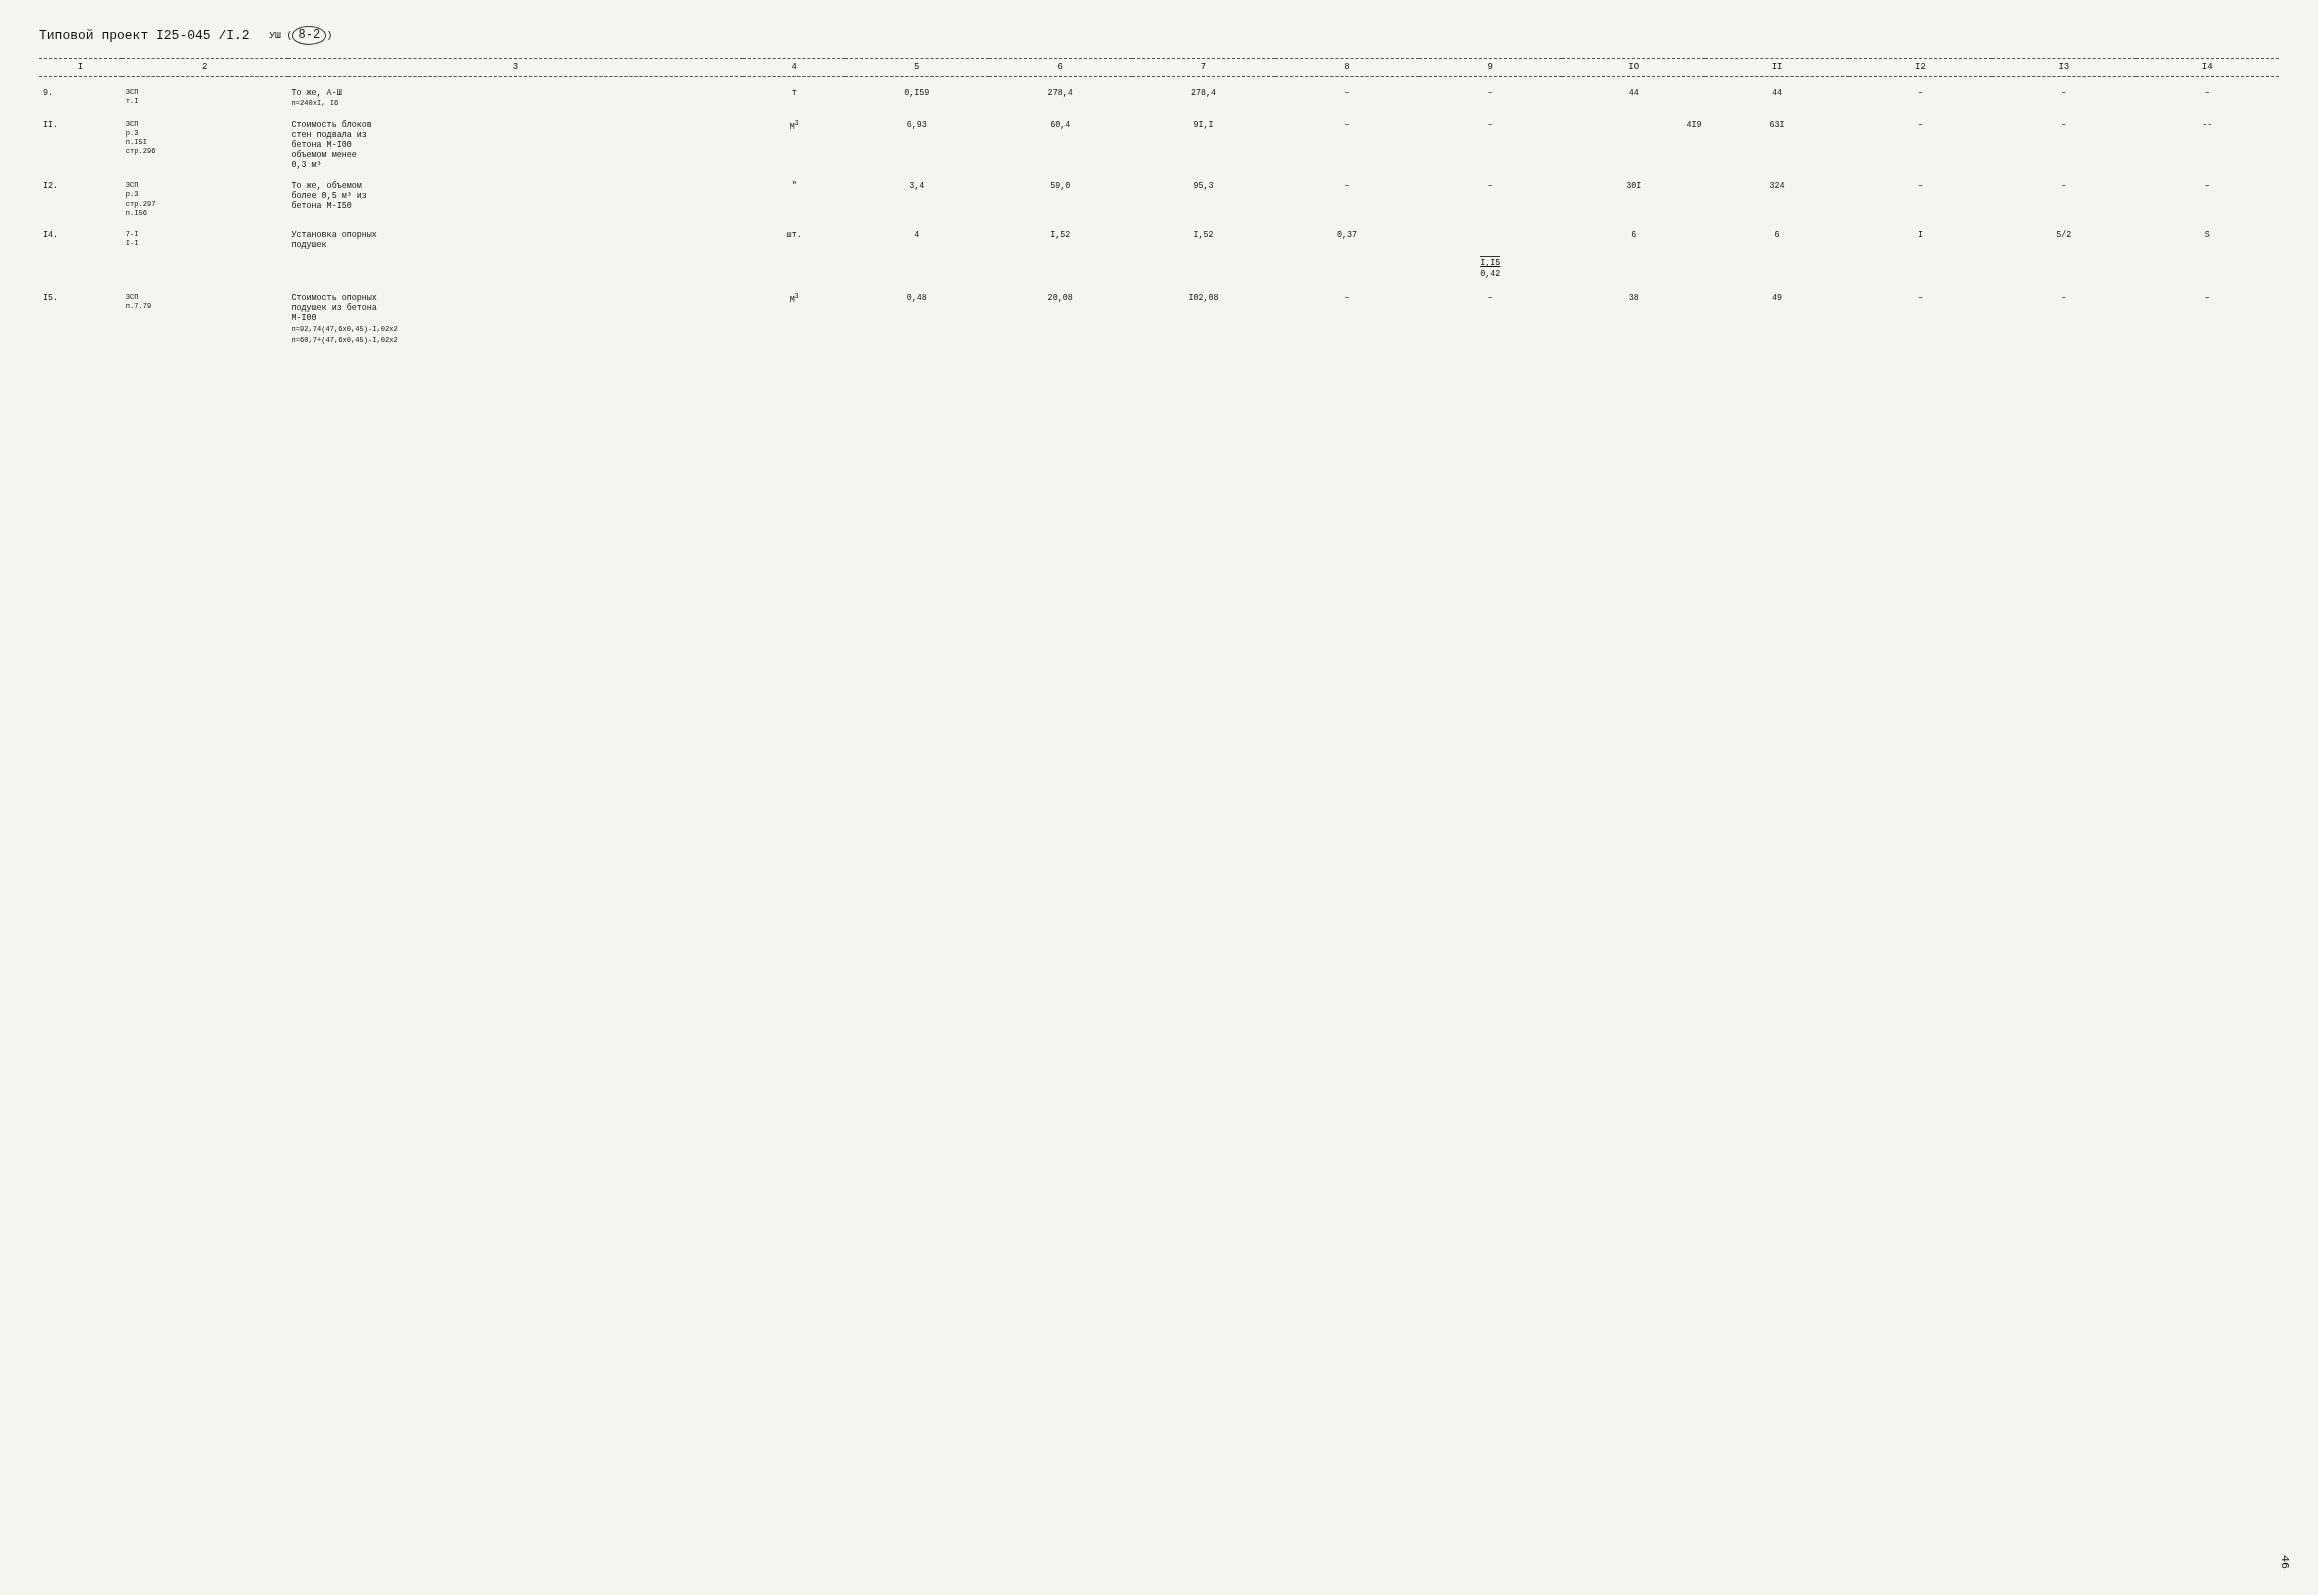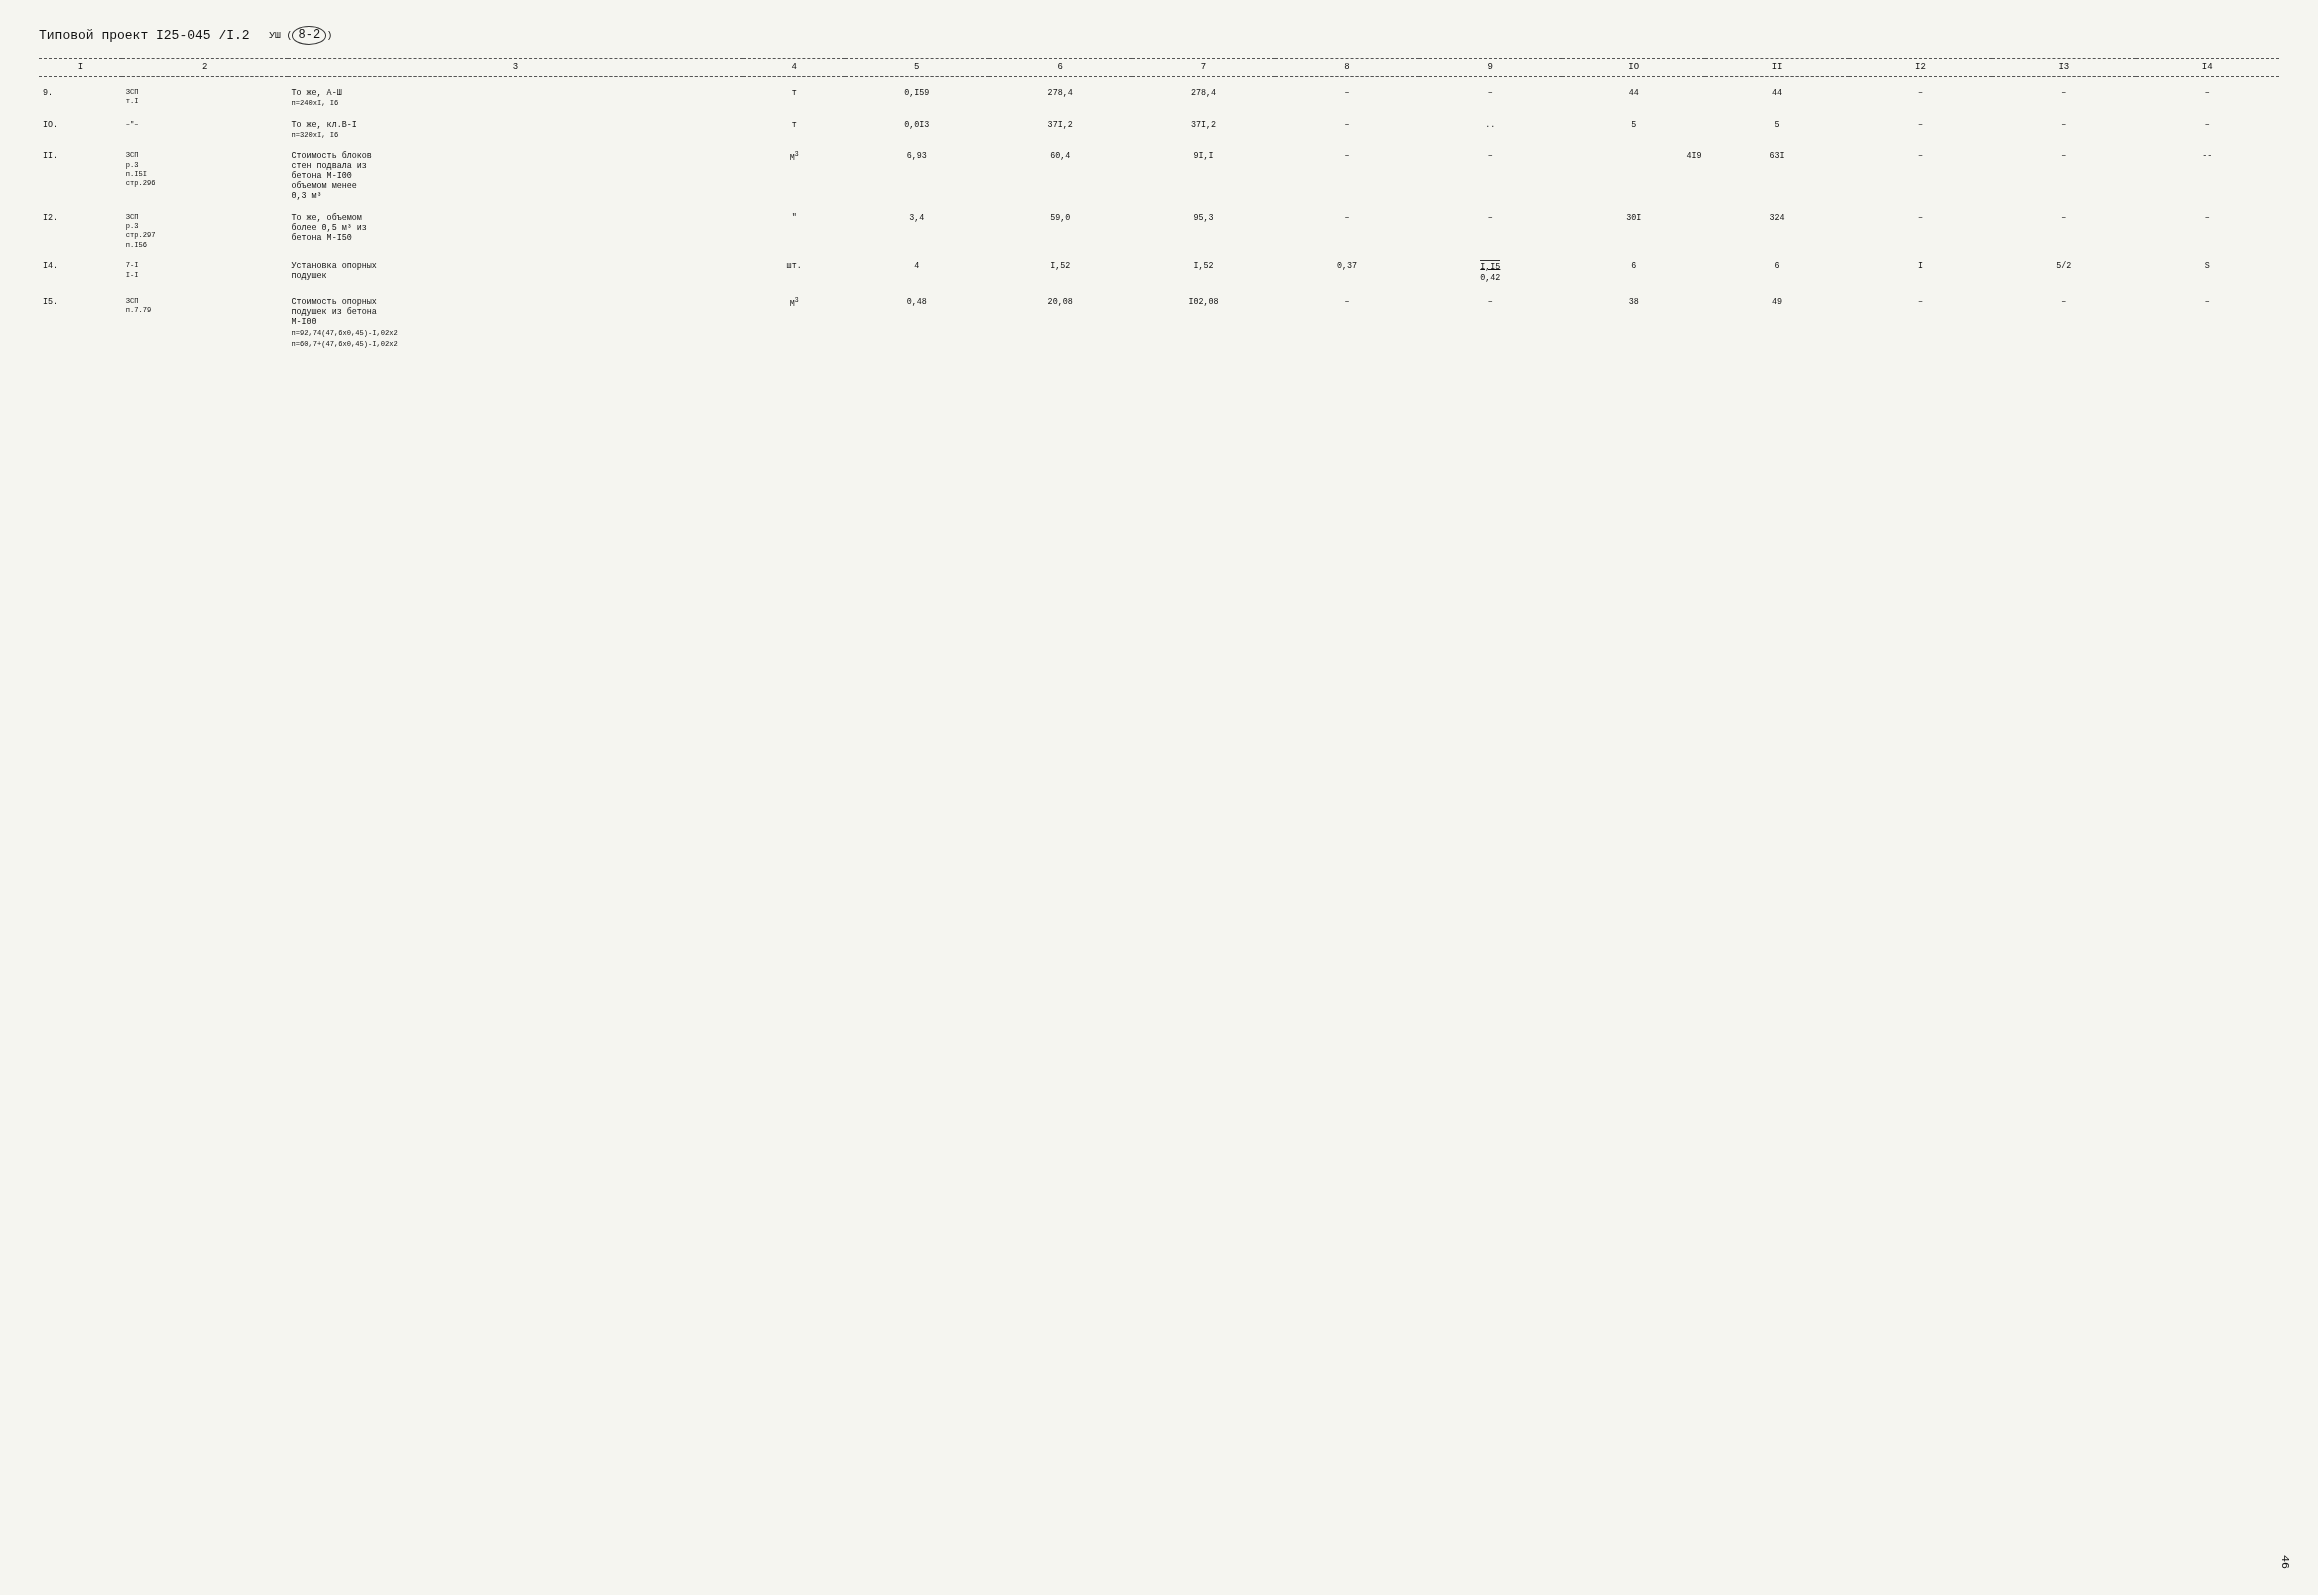--- a/index.html
+++ b/index.html
@@ -101,20 +101,21 @@
     .formula-text {
       font-size: 7.1px;
       margin-top: 2.6px;
     }
 
     .stacked-val {
       display: flex;
       flex-direction: column;
       align-items: center;
       line-height: 1.4;
+      margin-top: 28px;
     }
 
     .stacked-val span {
       border-top: 0.6px solid #333;
       padding-top: 0.6px;
     }
 
     .page-corner {
       position: fixed;
       bottom: 26px;
@@ -171,36 +172,20 @@
       <td class="col-7" style="padding-top:10.4px;">278,4</td>
       <td class="col-8" style="padding-top:10.4px;">–</td>
       <td class="col-9" style="padding-top:10.4px;">–</td>
       <td class="col-10" style="padding-top:10.4px;">44</td>
       <td class="col-11" style="padding-top:10.4px;">44</td>
       <td class="col-12" style="padding-top:10.4px;">–</td>
       <td class="col-13" style="padding-top:10.4px;">–</td>
       <td class="col-14" style="padding-top:10.4px;">–</td>
     </tr>
 
-    <tr class="data-row">
-      <td class="col-num" style="padding-top:9px;">IO.</td>
-      <td class="col-ref sub-text" style="padding-top:9px;">–"–</td>
-      <td class="col-desc" style="padding-top:9px;">То же, кл.В-I<br><span class="sub-text">п=320хI, I6</span></td>
-      <td class="col-unit" style="padding-top:9px;">т</td>
-      <td class="col-5" style="padding-top:9px;">0,0I3</td>
-      <td class="col-6" style="padding-top:9px;">37I,2</td>
-      <td class="col-7" style="padding-top:9px;">37I,2</td>
-      <td class="col-8" style="padding-top:9px;">–</td>
-      <td class="col-9" style="padding-top:9px;">..</td>
-      <td class="col-10" style="padding-top:9px;">5</td>
-      <td class="col-11" style="padding-top:9px;">5</td>
-      <td class="col-12" style="padding-top:9px;">–</td>
-      <td class="col-13" style="padding-top:9px;">–</td>
-      <td class="col-14" style="padding-top:9px;">–</td>
-    </tr>
 
     <tr class="data-row">
       <td class="col-num" style="padding-top:9px;">II.</td>
       <td class="col-ref sub-text" style="padding-top:9px;">ЗСП<br>р.3<br>п.I5I<br>стр.296</td>
       <td class="col-desc" style="padding-top:9px;">Стоимость блоков<br>стен подвала из<br>бетона М-I00<br>объемом менее<br>0,3 м³</td>
       <td class="col-unit" style="padding-top:9px;">М<span class="m3-sup">3</span></td>
       <td class="col-5" style="padding-top:9px;">6,93</td>
       <td class="col-6" style="padding-top:9px;">60,4</td>
       <td class="col-7" style="padding-top:9px;">9I,I</td>
       <td class="col-8" style="padding-top:9px;">–</td>

